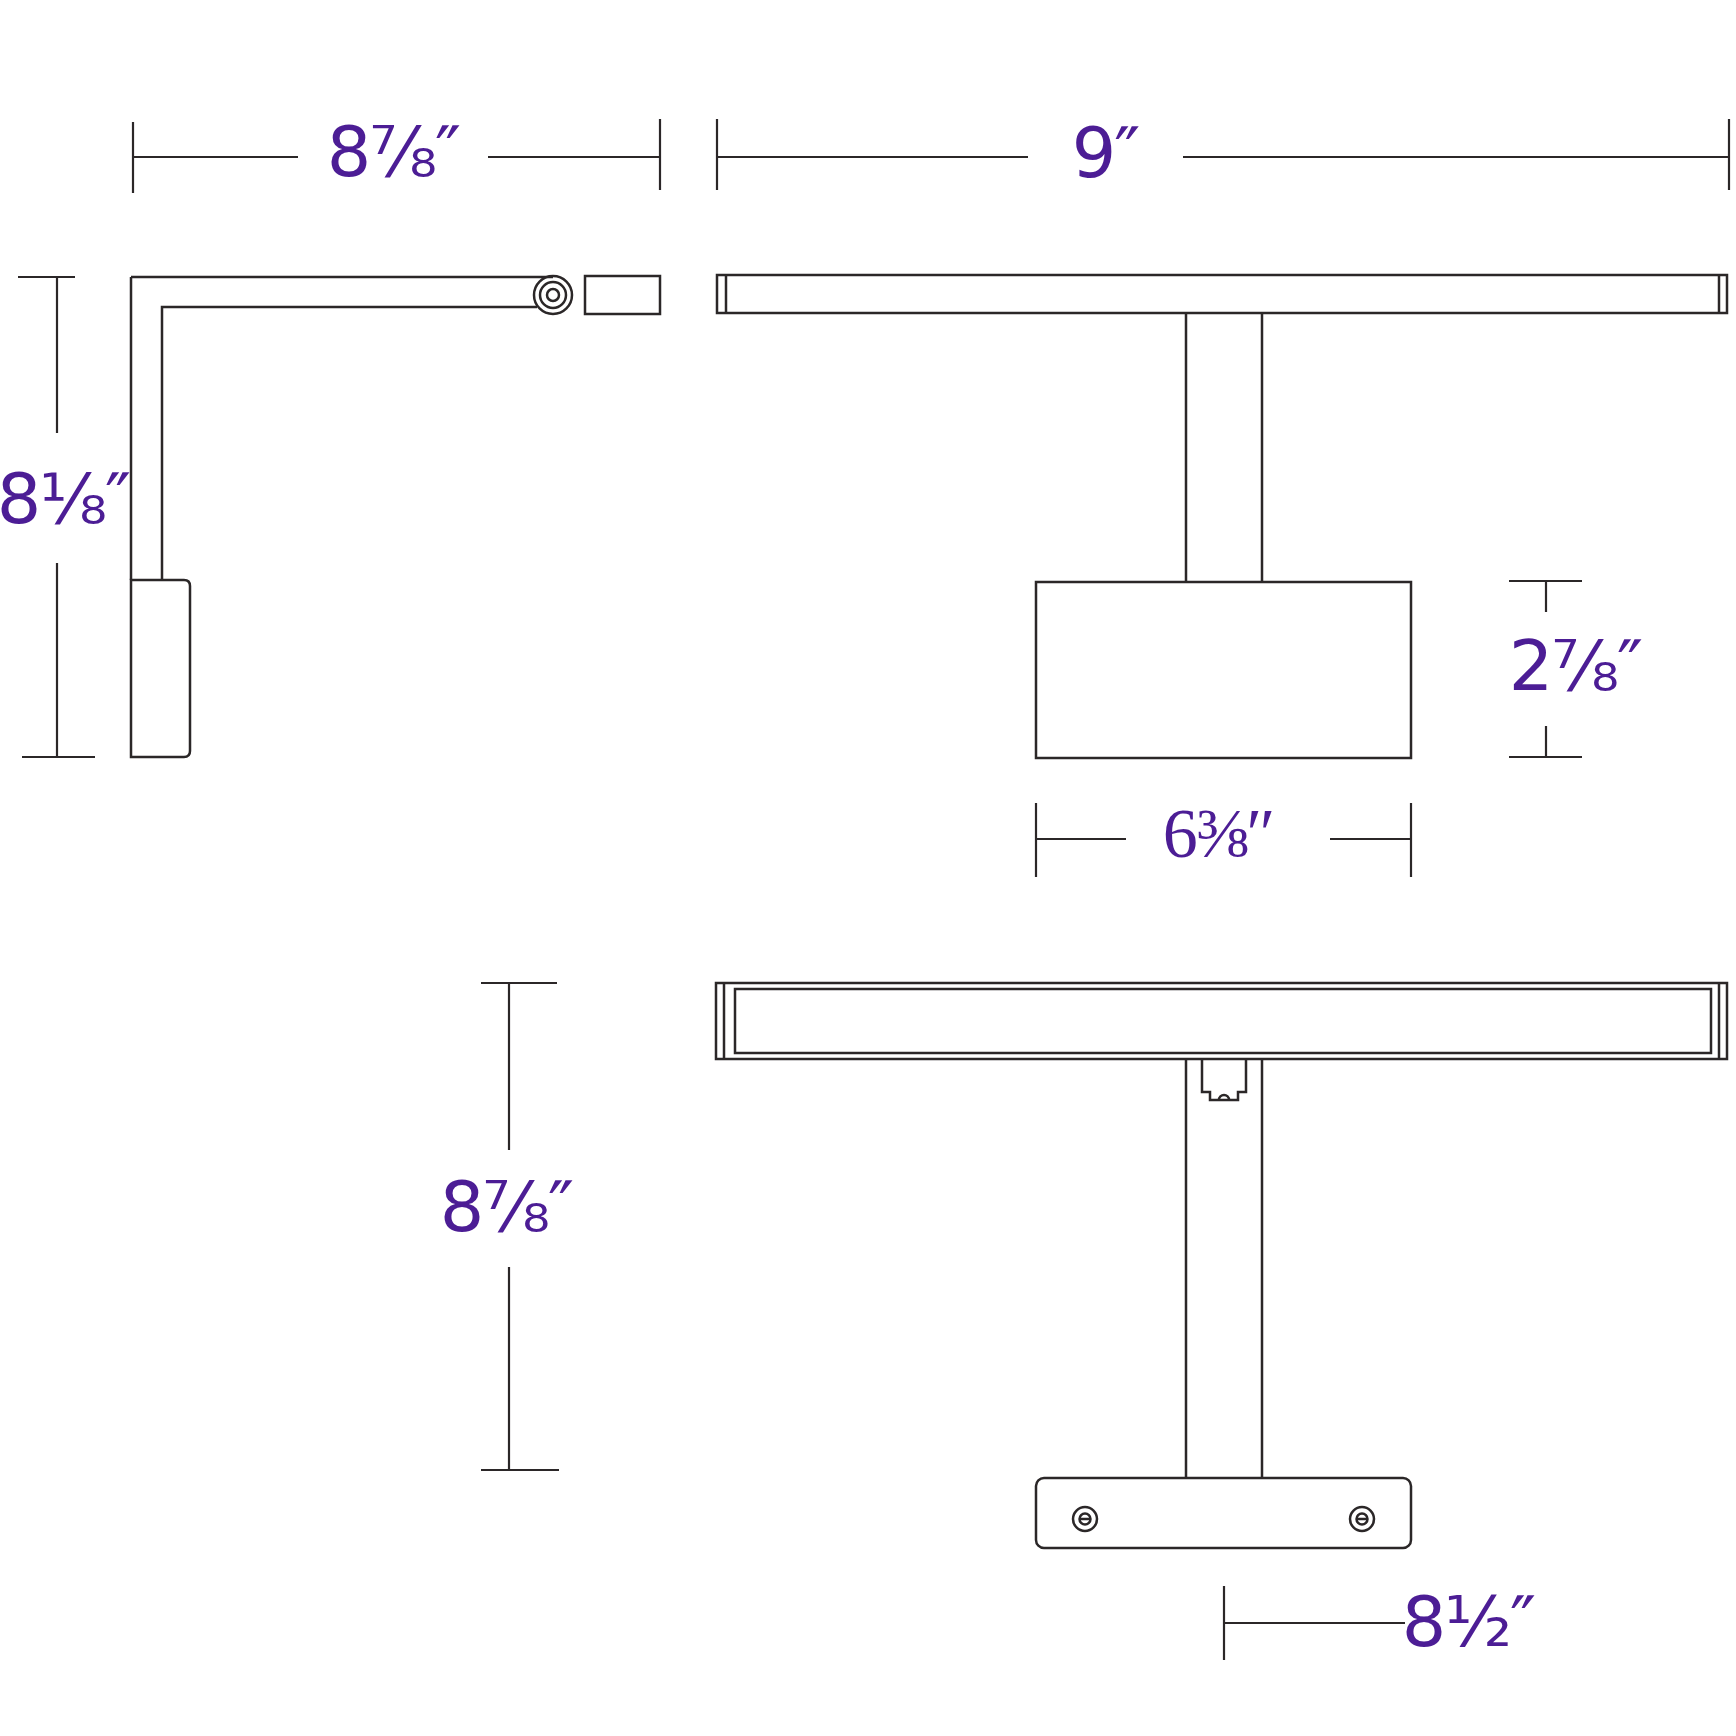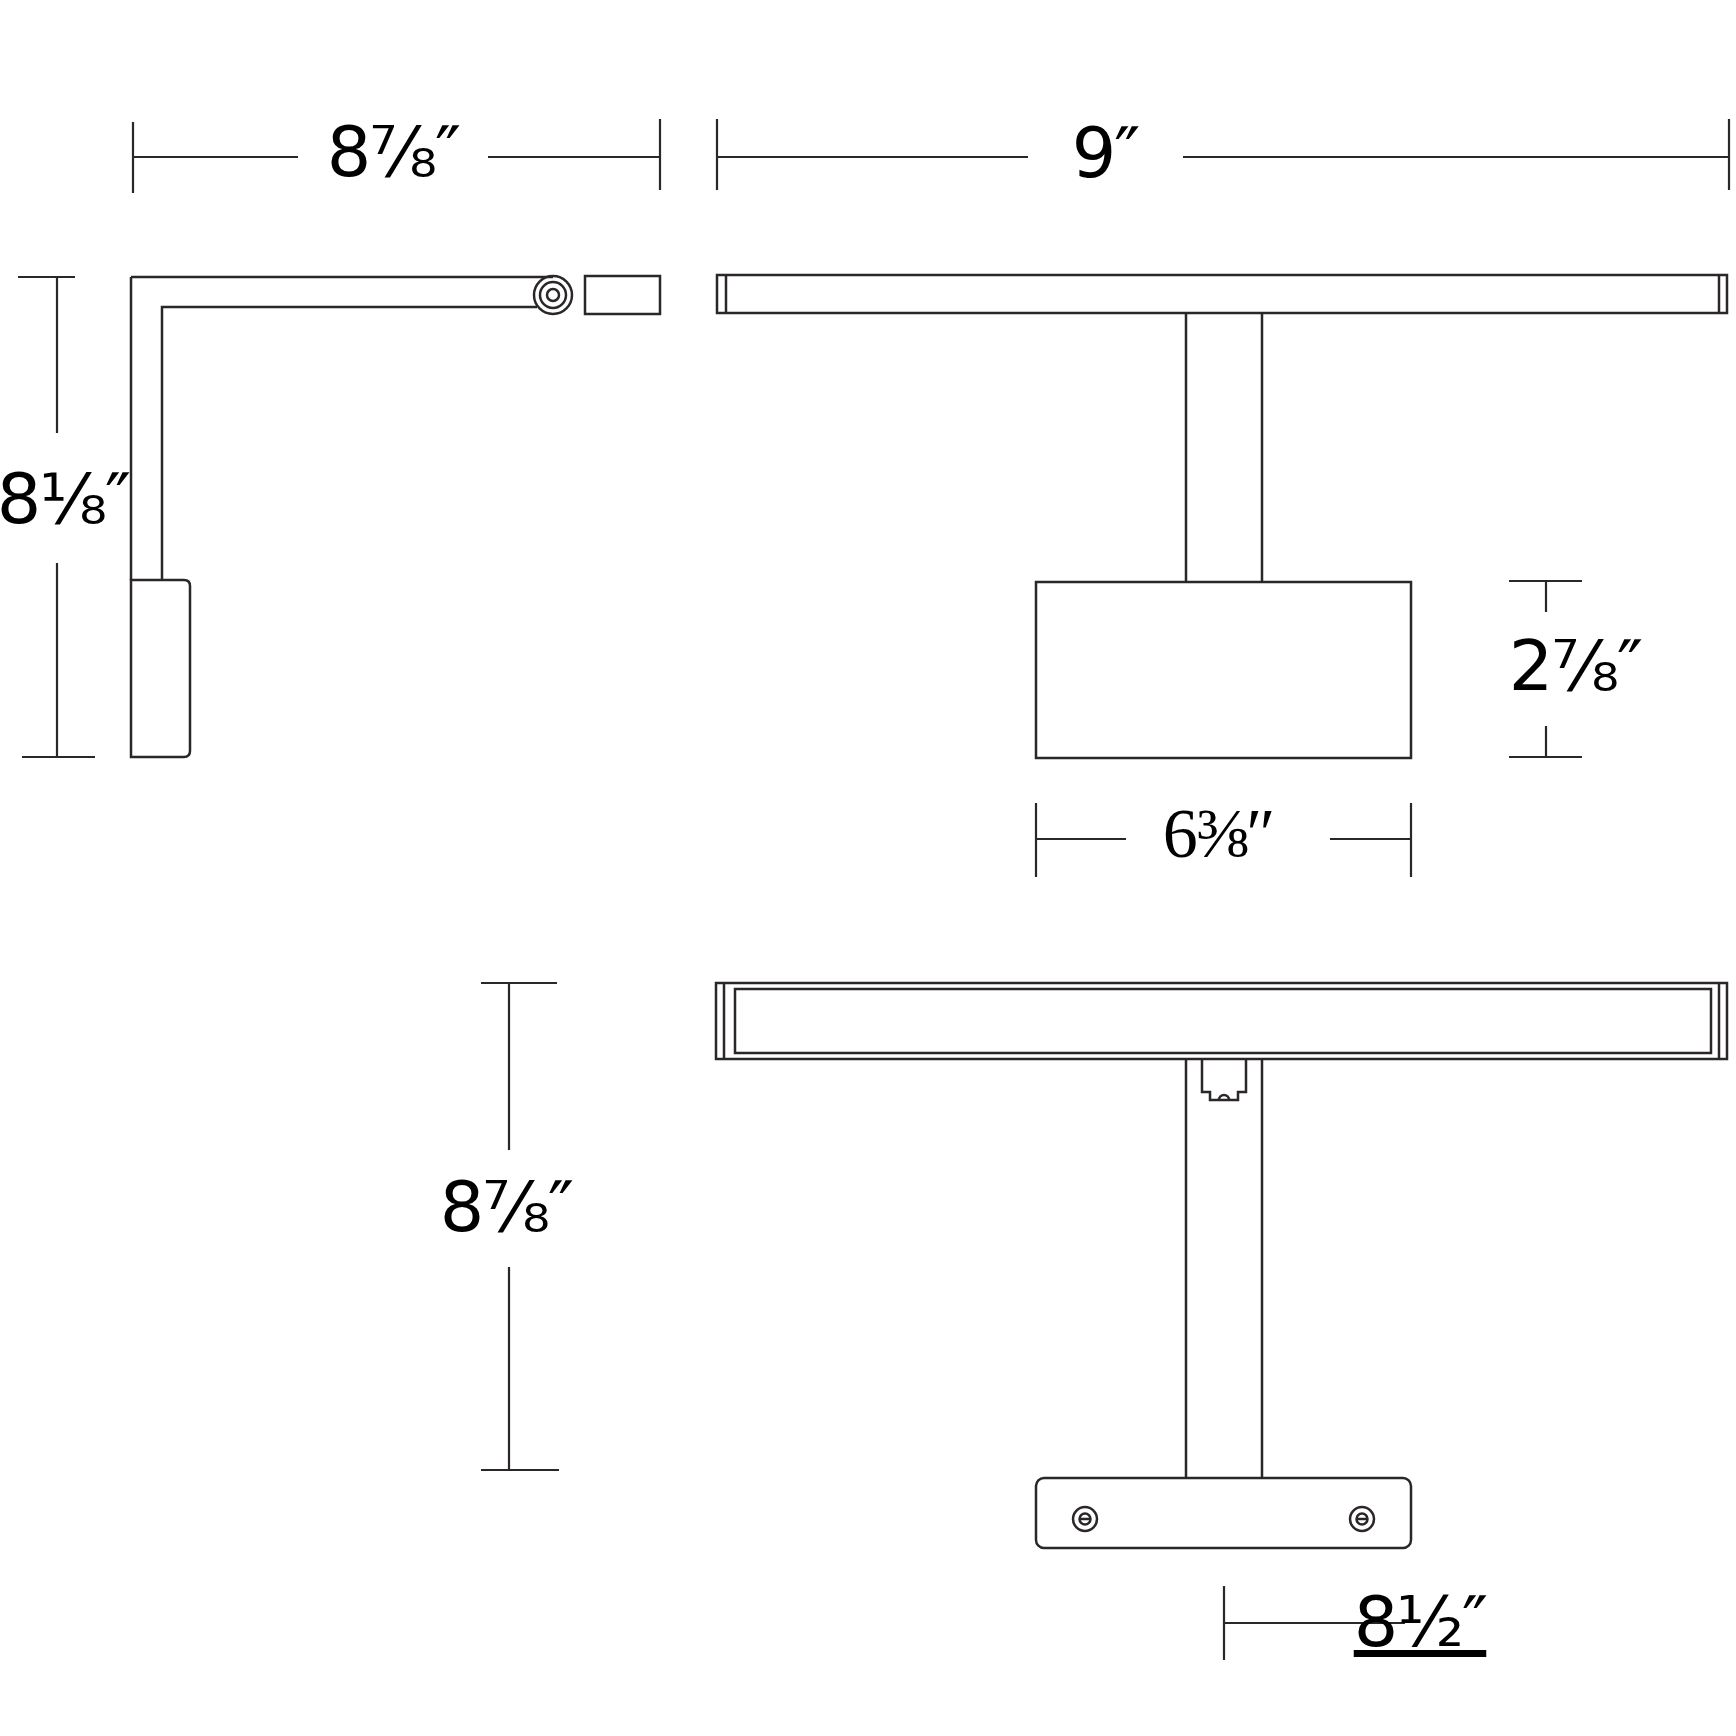--- a/index.html
+++ b/index.html
@@ -1,21 +1,21 @@
 <!DOCTYPE html>
 <html><head>
 <meta charset="utf-8">
 <style>
   html,body{margin:0;padding:0;background:#ffffff;}
   #stage{position:relative;width:1736px;height:1736px;background:#ffffff;overflow:hidden;
          font-family:"DejaVu Sans",sans-serif;}
   #drawing{position:absolute;left:0;top:0;}
   .dim-label{position:absolute;transform:translate(-50%,-50%);
              font-family:"DejaVu Sans",sans-serif;font-size:70px;font-weight:400;
-             color:#000000;letter-spacing:-2px;white-space:nowrap;line-height:1;}
+             color:#4c1d95;letter-spacing:-2px;white-space:nowrap;line-height:1;}
   svg path, svg rect, svg circle, svg line{fill:none;stroke:#2b2728;stroke-width:2.5px;}
   svg .dim{stroke-width:2.2px;}
 </style>
 </head>
 <body>
 
 <div id="stage">
 
   <svg id="drawing" width="1736" height="1736" viewBox="0 0 1736 1736">
 
@@ -116,15 +116,15 @@
   <div class="dim-label" style="left:63px;top:499px;">8⅛″</div>
 
   <div class="dim-label" style="left:1105px;top:153px;">9″</div>
 
   <div class="dim-label" style="left:1560px;top:666px;margin-left:15px;">2⅞″</div>
 
   <div class="dim-label" style="left:1218px;top:834px;font-family:Liberation Serif, serif;">6⅜″</div>
 
   <div class="dim-label" style="left:506px;top:1207px;">8⅞″</div>
 
-  <div class="dim-label" style="left:1420px;top:1622px;text-decoration:underline;">8½″</div>
+  <div class="dim-label" style="left:1468px;top:1622px;">8½″</div>
 
 </div>
 
 </body></html>

